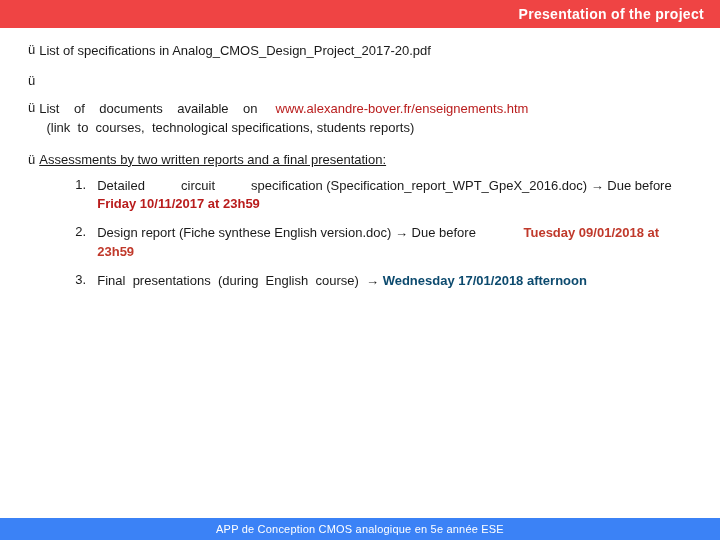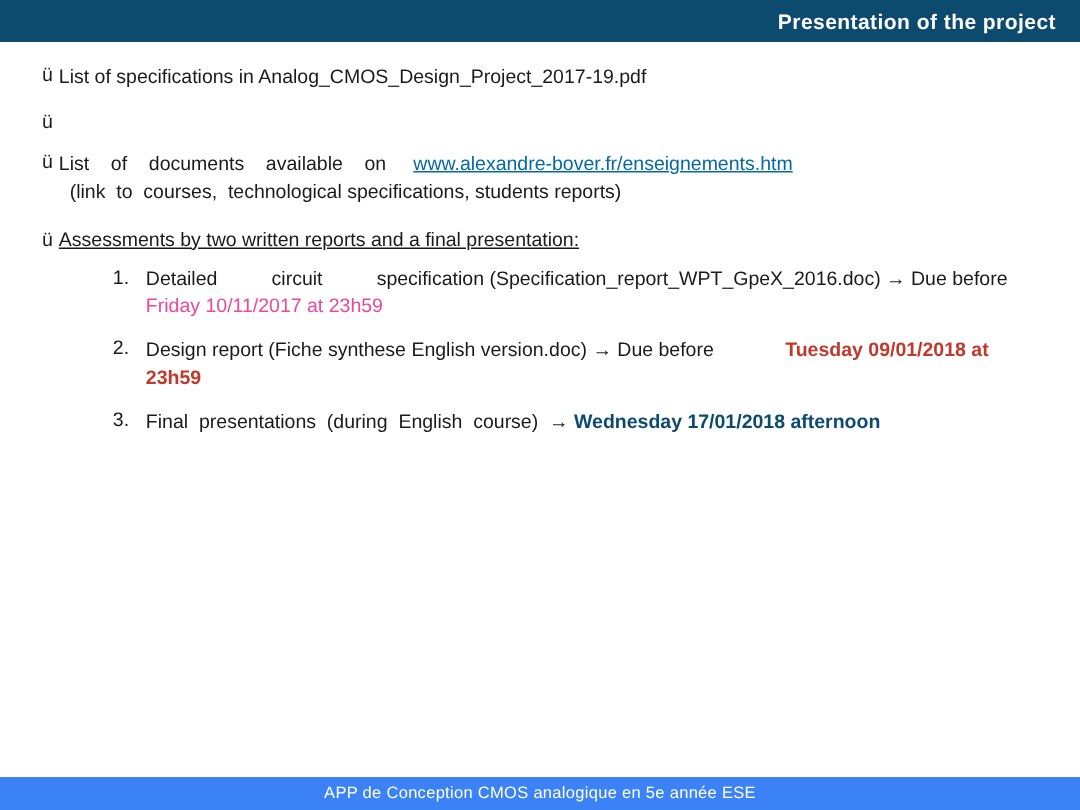--- a/index.html
+++ b/index.html
@@ -15,21 +15,21 @@
 
     .slide-container {
       width: 720px;
       height: 540px;
       display: flex;
       flex-direction: column;
       position: relative;
     }
 
     .header-bar {
-      background: #0c4a6e;
+      background: #ef4444;
       color: #ffffff;
       text-align: right;
       padding: 6px 16px;
       font-size: 14px;
       font-weight: bold;
       letter-spacing: 0.3px;
     }
 
     .content-area {
       flex: 1;
@@ -52,22 +52,21 @@
       flex-shrink: 0;
     }
 
     .bullet-text {
       font-size: 13px;
       line-height: 1.45;
       color: #1a1a1a;
     }
 
     .link-text {
-      color: #0369a1;
-      text-decoration: underline;
+      color: #b91c1c;
     }
 
     .assessments-block {
       margin-top: 2px;
     }
 
     .assessments-header {
       text-decoration: underline;
       font-size: 13px;
       margin-bottom: 10px;
@@ -92,22 +91,22 @@
       flex-shrink: 0;
     }
 
     .num-content {
       font-size: 13px;
       line-height: 1.45;
       color: #1a1a1a;
     }
 
     .highlight-friday {
-      color: #ec4899;
-      font-weight: normal;
+      color: #b91c1c;
+      font-weight: bold;
     }
 
     .highlight-tuesday {
       color: #c0392b;
       font-weight: bold;
       margin-left: 44px;
     }
 
     .highlight-wednesday {
       color: #0c4a6e;
@@ -129,21 +128,21 @@
 <div class="slide-container">
 
   <div class="header-bar">
     <span>Presentation of the project</span>
   </div>
 
   <div class="content-area">
 
     <div class="bullet-item">
       <span class="checkmark">ü</span>
-      <span class="bullet-text">List of specifications in Analog_CMOS_Design_Project_2017-19.pdf</span>
+      <span class="bullet-text">List of specifications in Analog_CMOS_Design_Project_2017-20.pdf</span>
     </div>
 
     <div class="bullet-item">
       <span class="checkmark">ü</span>
     </div>
 
     <div class="bullet-item">
       <span class="checkmark">ü</span>
       <span class="bullet-text">
         List&nbsp;&nbsp;&nbsp;&nbsp;of&nbsp;&nbsp;&nbsp;&nbsp;documents&nbsp;&nbsp;&nbsp;&nbsp;available&nbsp;&nbsp;&nbsp;&nbsp;on&nbsp;&nbsp;&nbsp;&nbsp;

